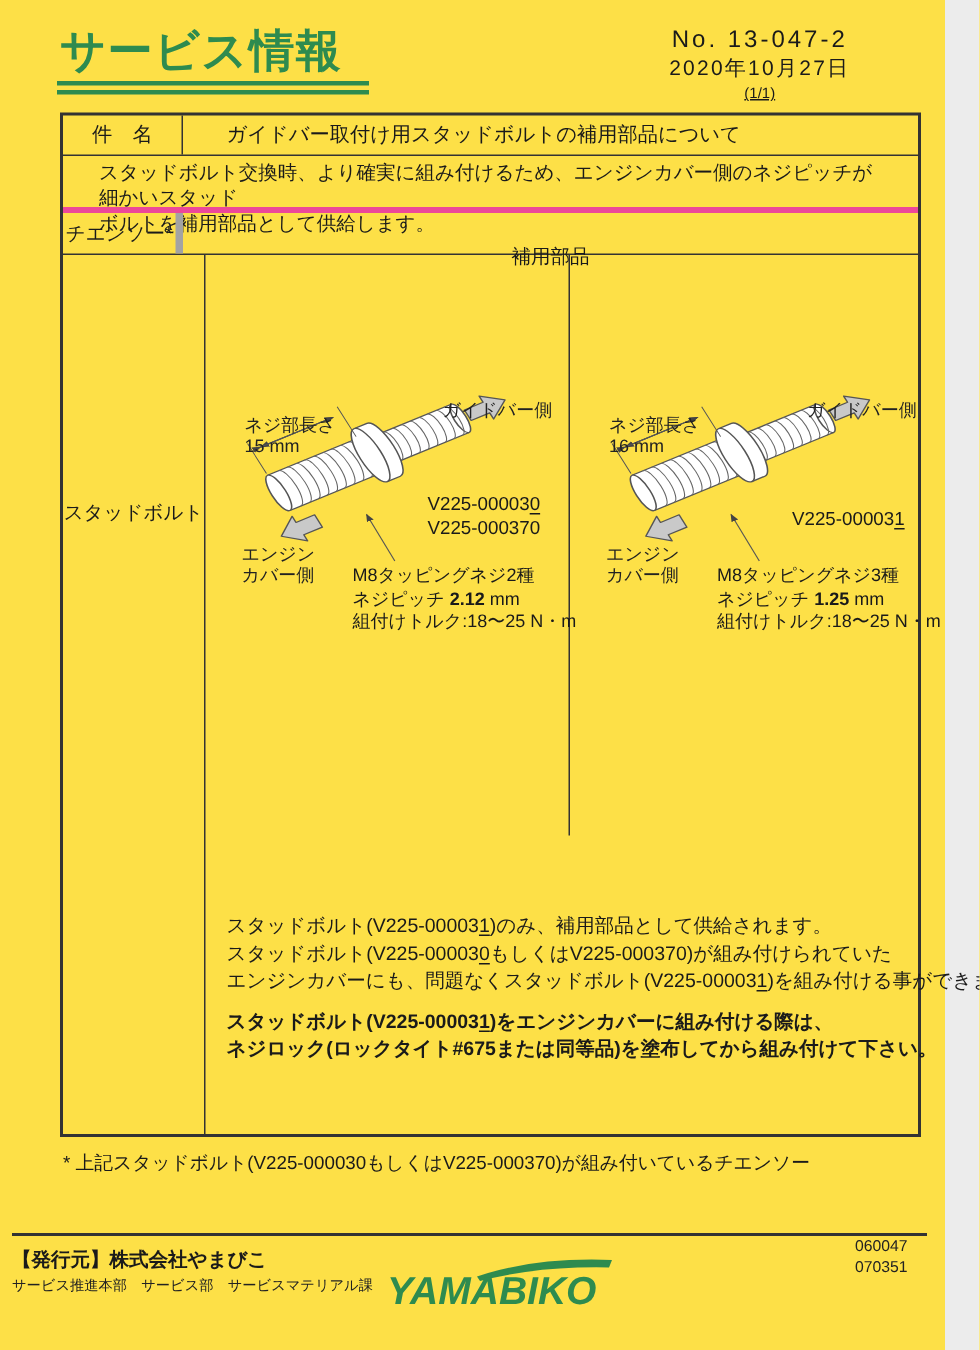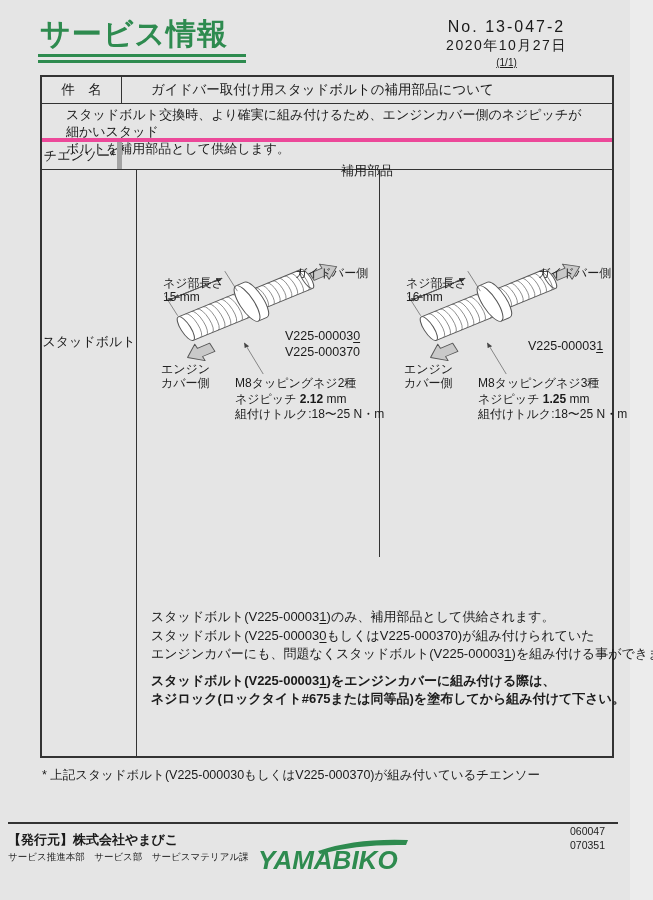--- a/index.html
+++ b/index.html
@@ -1,17 +1,17 @@
 <!DOCTYPE html>
 <html><head>
 <meta charset="utf-8">
 <style>
   * { box-sizing: border-box; margin: 0; padding: 0; }
   body { background:#fff; font-family:"Liberation Sans", sans-serif; }
-  .stage { position:relative; width:653px; height:900px; background:#e5e5e5; color:#1a1a1a; overflow:hidden; }
+  .stage { position:relative; width:653px; height:900px; background:#fde047; color:#1a1a1a; overflow:hidden; }
   .gutter { position:absolute; right:0; top:0; width:23px; height:900px; background:#ececec; }
 
   
   .title { position:absolute; left:40px; top:14px; font-size:30px; font-weight:bold; color:#2e8b4f; letter-spacing:1px; }
   .rule  { position:absolute; left:38px; width:208px; height:3px; background:#2e8b4f; }
   .rule1 { top:54px; } .rule2 { top:60px; }
   .docmeta { position:absolute; left:400px; top:18px; width:213px; text-align:center; }
   .doc-no   { font-size:16px; letter-spacing:2px; white-space:nowrap; }
   .doc-date { font-size:14px; letter-spacing:1.5px; margin-top:1px; white-space:nowrap; }
   .doc-page { font-size:10px; margin-top:2px;text-decoration:underline; }

